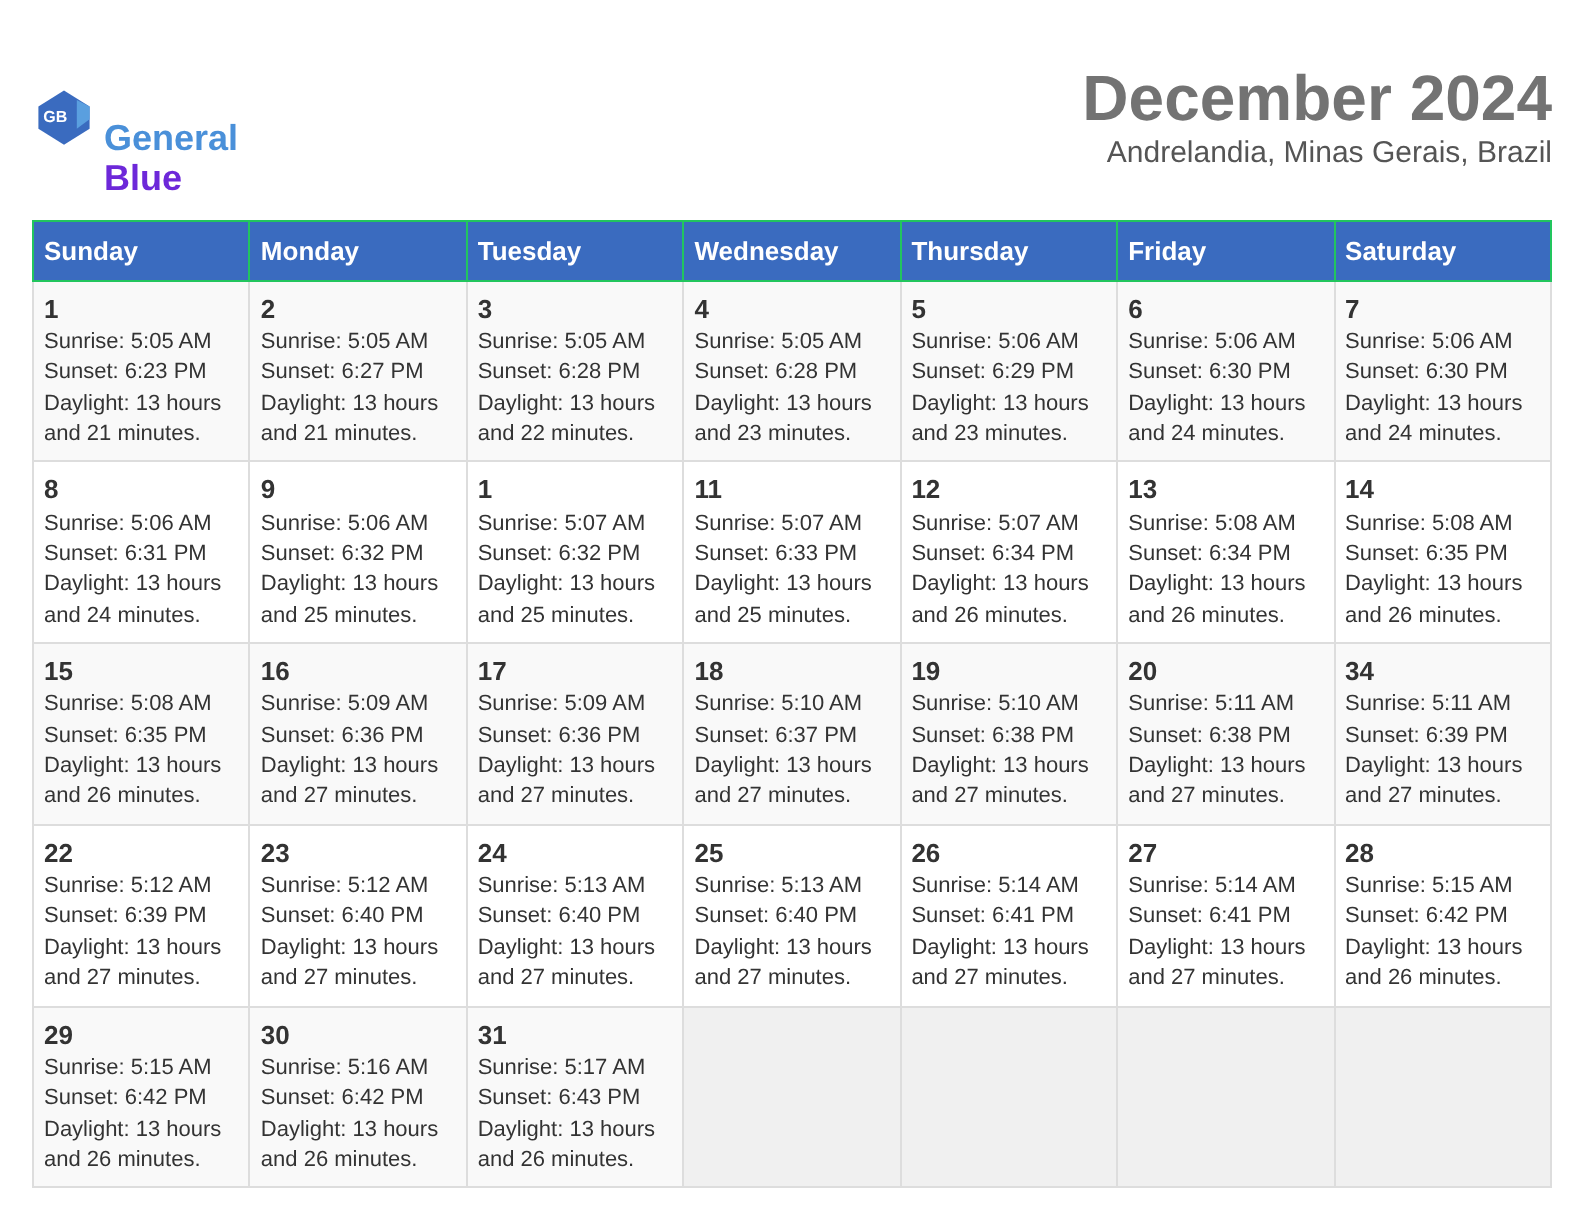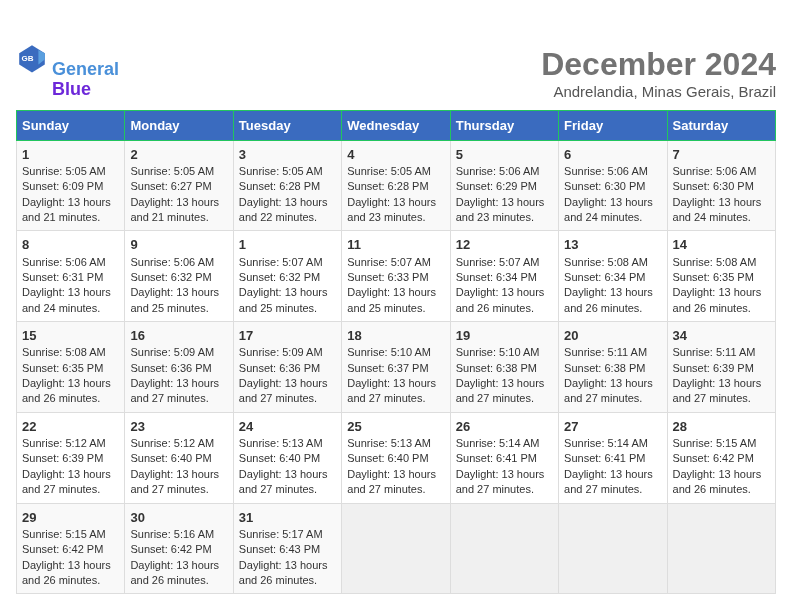--- a/index.html
+++ b/index.html
@@ -6,21 +6,21 @@
     body {
       font-family: Arial, sans-serif;
       background: #fff;
       width: 792px;
       min-height: 612px;
       padding: 16px;
     }
     .header {
       display: flex;
       justify-content: space-between;
-      align-items: flex-end;
+      align-items: center;
       margin-bottom: 10px;
     }
     .logo {
       display: flex;
       align-items: center;
       gap: 4px;
     }
     .logo-text {
       font-size: 18px;
       font-weight: bold;
@@ -117,21 +117,21 @@
       <th>Thursday</th>
       <th>Friday</th>
       <th>Saturday</th>
     </tr>
   </thead>
   <tbody id="calendar-body">
   <tr>
         <td>
           <span class="day-num">1</span>
           <div>Sunrise: 5:05 AM</div>
-          <div>Sunset: 6:09 PM</div>
+          <div>Sunset: 6:23 PM</div>
           <div>Daylight: 13 hours</div>
           <div>and 21 minutes.</div>
         </td>
         <td>
           <span class="day-num">2</span>
           <div>Sunrise: 5:05 AM</div>
           <div>Sunset: 6:27 PM</div>
           <div>Daylight: 13 hours</div>
           <div>and 21 minutes.</div>
         </td>

